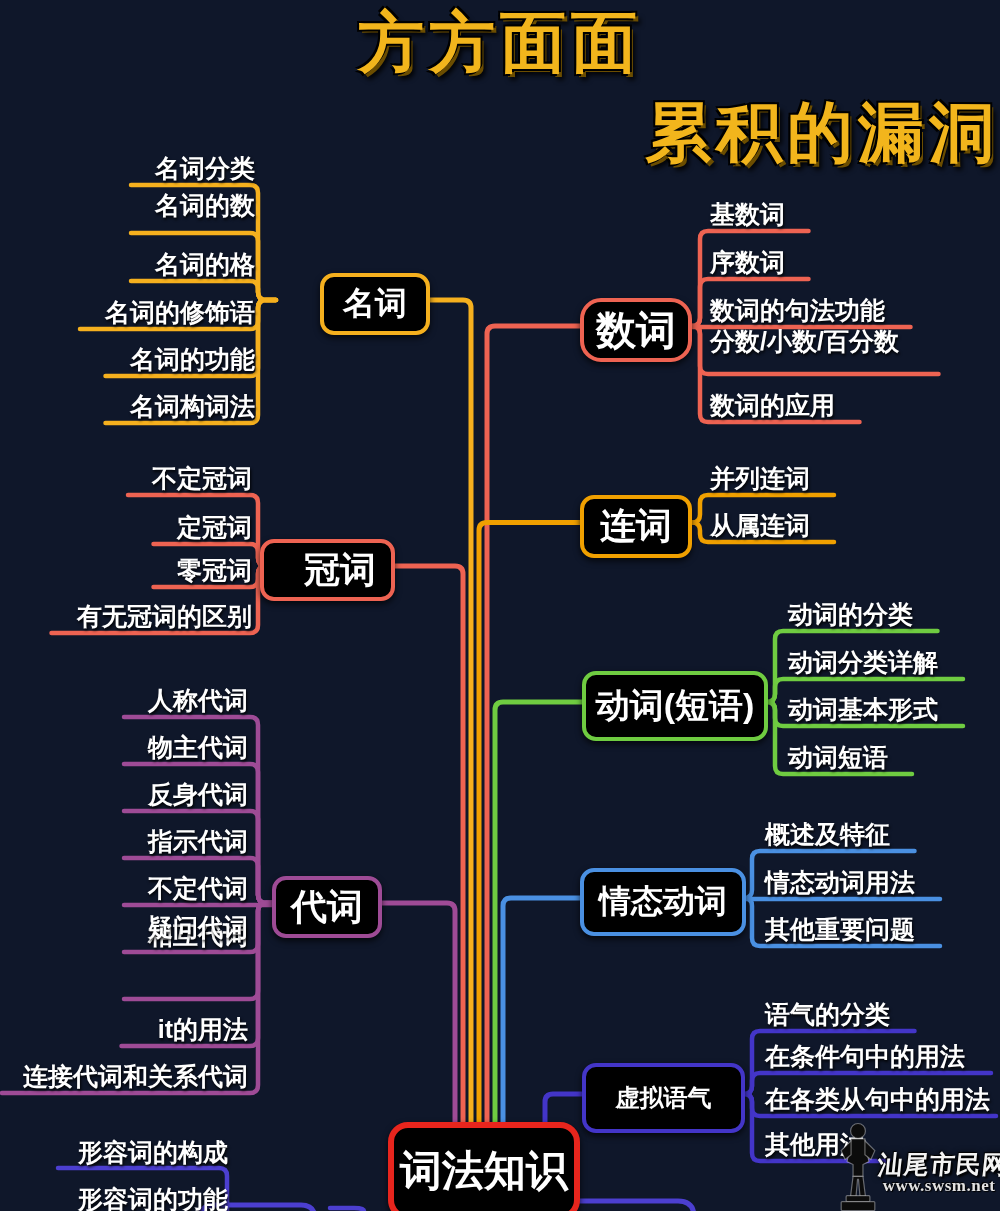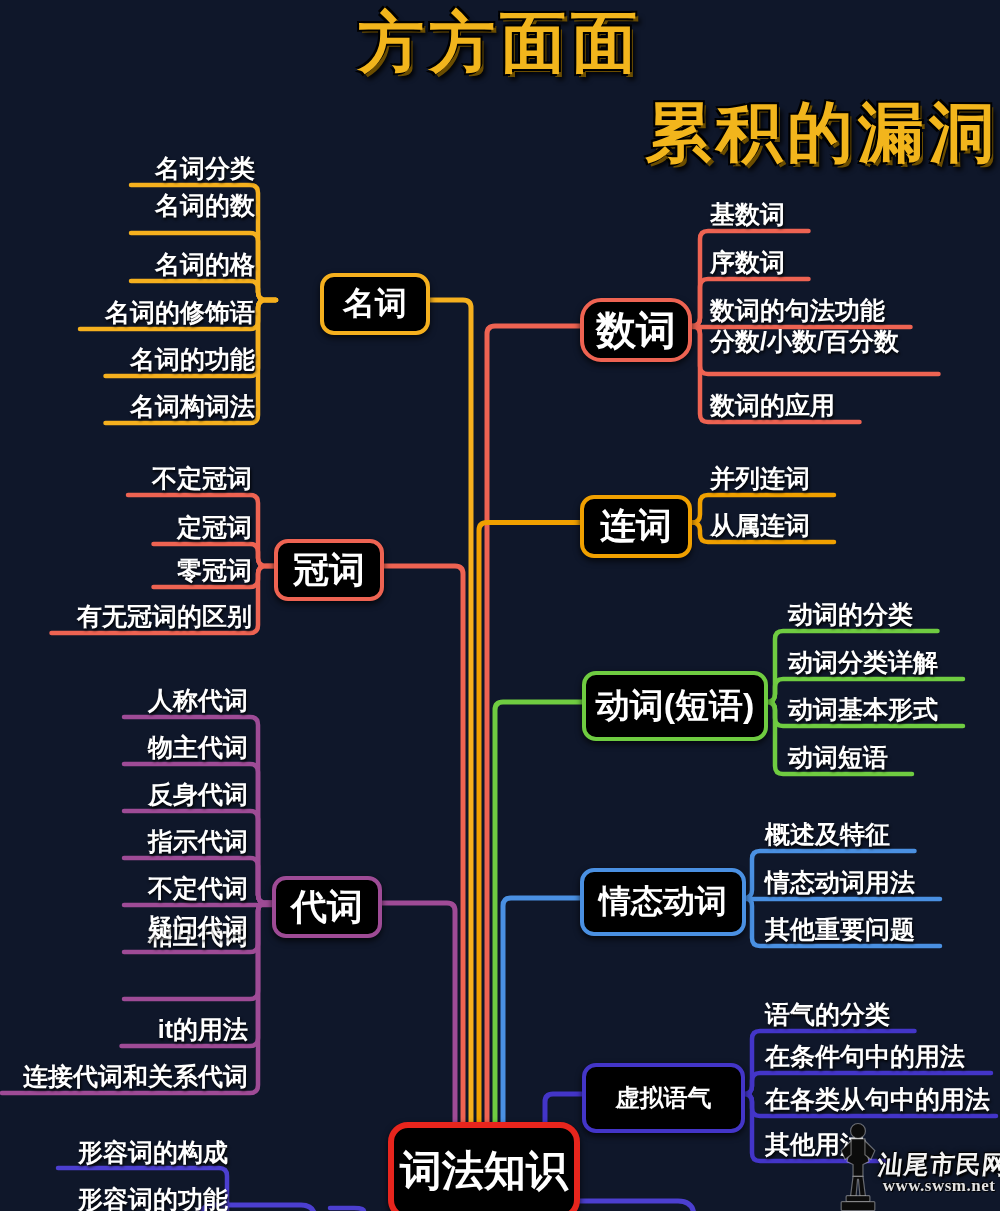--- a/index.html
+++ b/index.html
@@ -94,21 +94,21 @@
       <path d="M58 1168 H219 Q227 1168 227 1176 V1211" stroke="#4C3FD0" stroke-width="4.5" fill="none" stroke-linecap="round"></path>
       <path d="M330 1208 H354 Q364 1208 364 1211" stroke="#4C3FD0" stroke-width="4.5" fill="none" stroke-linecap="round"></path>
       <path d="M200 1245 V1219 Q200 1205 214 1205 H301 Q315 1205 315 1219 V1245" stroke="#4C3FD0" stroke-width="5" fill="none" stroke-linecap="round"></path>
       <path d="M462 1241 V1217 Q462 1201 478 1201 H678 Q694 1201 694 1217 V1241" stroke="#4C3FD0" stroke-width="5" fill="none" stroke-linecap="round"></path>
     </svg>
 
   <div class="title-line" style="top: 8px; color: rgb(242, 181, 28);">方方面面</div>
   <div class="title-line" style="top: 98px; color: rgb(242, 181, 28); text-align: right;">累积的漏洞</div>
 
   <div class="node" style="left: 272px; top: 273px; width: 102px; height: 54px; font-size: 32px; border-color: rgb(245, 176, 30); margin-left: 48px;">名词</div>
-  <div class="node" style="left: 274px; top: 539px; width: 102px; height: 54px; font-size: 36px; border-color: rgb(238, 99, 82);">冠词</div>
+  <div class="node" style="left: 260px; top: 539px; width: 102px; height: 54px; font-size: 36px; border-color: rgb(238, 99, 82); padding-left: 25px;">冠词</div>
   <div class="node" style="left: 272px; top: 876px; width: 102px; height: 54px; font-size: 36px; border-color: rgb(158, 75, 150);">代词</div>
   <div class="node" style="left: 580px; top: 298px; width: 104px; height: 56px; font-size: 40px; border-color: rgb(238, 99, 82); border-radius: 21px;">数词</div>
   <div class="node" style="left: 580px; top: 495px; width: 104px; height: 55px; font-size: 36px; border-color: rgb(240, 160, 0);">连词</div>
   <div class="node" style="left: 582px; top: 671px; width: 178px; height: 62px; font-size: 34px; border-color: rgb(111, 204, 65);">动词(短语)</div>
   <div class="node" style="left: 580px; top: 868px; width: 158px; height: 60px; font-size: 32px; border-color: rgb(74, 144, 226);">情态动词</div>
   <div class="node" style="left: 582px; top: 1063px; width: 155px; height: 62px; font-size: 24px; border-color: rgb(67, 53, 200);">虚拟语气</div>
 
   <div class="node center" style="left: 388px; top: 1122px; width: 180px; height: 86px; font-size: 42px; border-color: rgb(232, 37, 29);">词法知识</div>
 
   <div class="child" style="right:745px;top:151px">名词分类</div>

